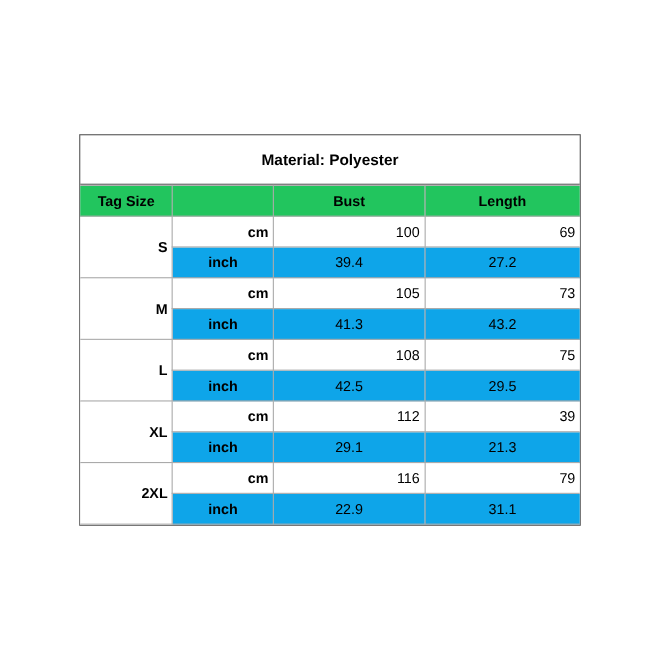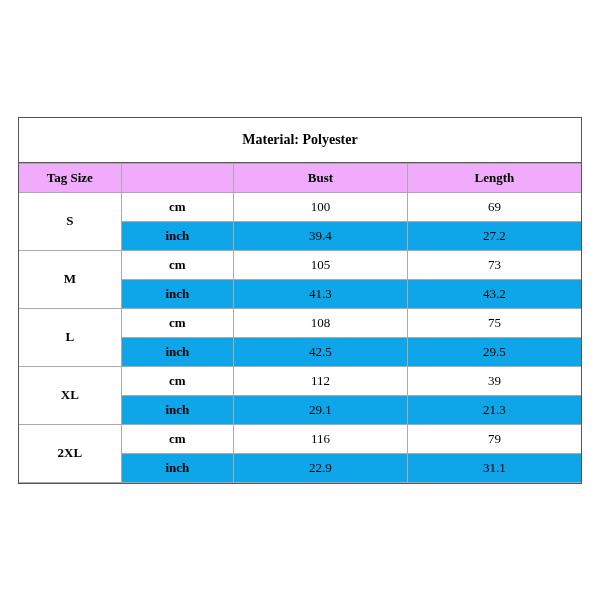--- a/index.html
+++ b/index.html
@@ -8,43 +8,42 @@
       display: flex;
       justify-content: center;
       align-items: center;
       width: 600px;
       height: 600px;
       font-family: Arial, sans-serif;
       font-size: 13px;
     }
     .outer-border {
       border: 1.5px solid #555;
-      width: 564px;
+      width: 456px;
       padding: 0;
-      font-family: Liberation Serif, serif;
     }
     .title-row {
       border-bottom: 1.5px solid #555;
       padding: 14px 10px;
       text-align: center;
       font-weight: bold;
       font-size: 14px;
     }
     table {
       width: 100%;
       border-collapse: collapse;
     }
     th, td {
       border: 1px solid #aaa;
       text-align: center;
       padding: 6px 4px;
     }
     thead th {
       font-weight: bold;
-      background: #f0abfc;
+      background: #22c55e;
       font-size: 13px;
     }
     .tag-size-header {
       width: 100px;
     }
     .unit-col {
       width: 110px;
     }
     .val-col {
       width: 170px;
@@ -71,20 +70,21 @@
     .outer-border > table > tbody > tr > td:last-child {
       border-right: none;
     }
     .outer-border > table > thead > tr > th,
     .outer-border > table > tbody > tr > td {
       border-bottom: 1px solid #aaa;
       border-top: 1px solid #aaa;
     }
     .size-group-border-top td {
       border-top: 1.5px solid #777 !important;
+      text-align: right;
     }
   </style>
 </head>
 <body>
 
 <div class="outer-border">
   <div class="title-row">Material: Polyester</div>
   <table>
     <thead>
       <tr>

